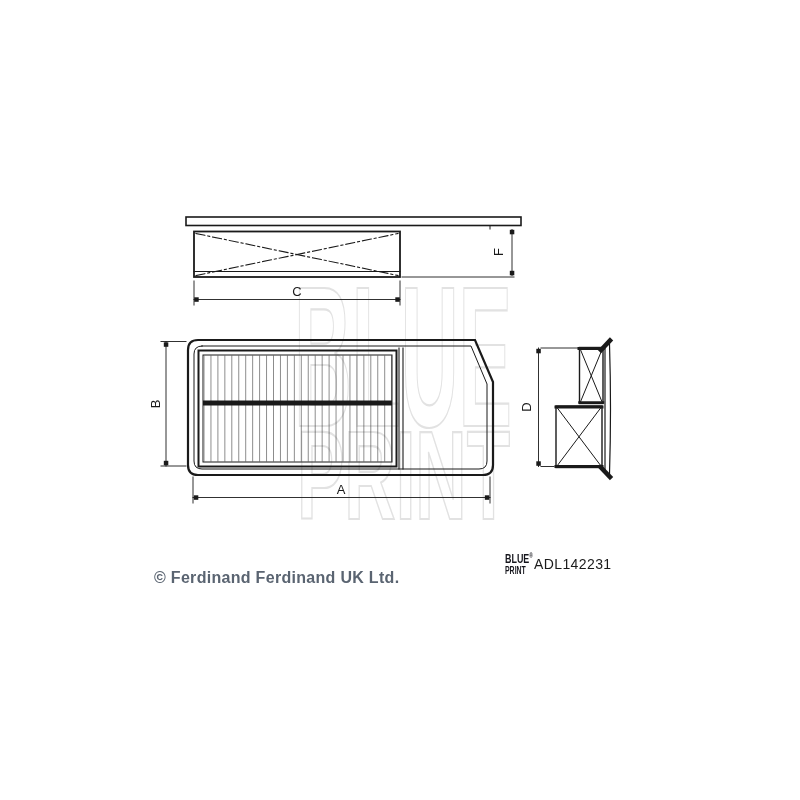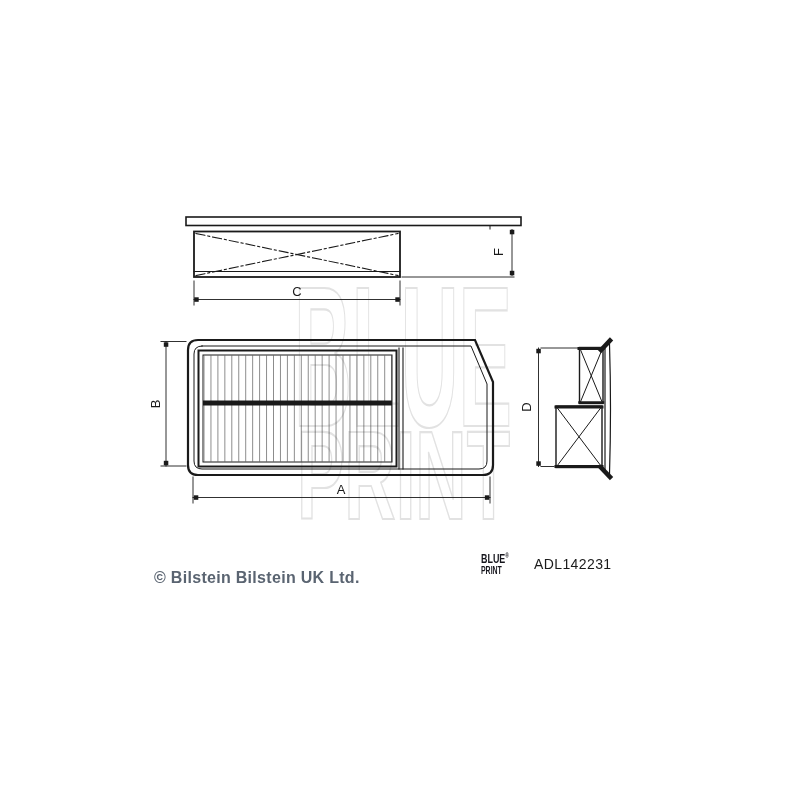--- a/index.html
+++ b/index.html
@@ -7,21 +7,21 @@
     width:800px;height:800px;position:relative;background:#ffffff;
     font-family:"Liberation Sans",sans-serif;overflow:hidden;
   }
   .stage{position:absolute;left:0;top:0;width:800px;height:800px;}
   svg{position:absolute;left:0;top:0;}
   .dim-label{font-family:"Liberation Sans",sans-serif;font-size:13px;fill:#1a1a1a;}
   .copyright{
     position:absolute;left:154px;top:569px;font-size:16px;font-weight:bold;
     color:#5a6471;letter-spacing:0.3px;white-space:nowrap;
   }
-  .brand{position:absolute;left:481px;top:553px;color:#15151c;width:40px;}
+  .brand{position:absolute;left:505px;top:553px;color:#15151c;width:40px;}
   .brand-line1{display:block;font-size:13.5px;font-weight:bold;line-height:12px;
     transform:scaleX(0.66);transform-origin:left center;white-space:nowrap;}
   .brand-line2{display:block;font-size:10.5px;font-weight:bold;line-height:10px;
     transform:scaleX(0.66);transform-origin:left center;white-space:nowrap;}
   .brand sup{font-size:7.5px;vertical-align:top;line-height:6px;}
   .part-number{
     position:absolute;left:534px;top:556px;font-size:14px;color:#1a1a1a;
     letter-spacing:0.4px;white-space:nowrap;
   }
 </style>
@@ -115,21 +115,21 @@
 
     <line x1="541" y1="348" x2="578" y2="348" stroke-width="0.9"></line>
     <line x1="541" y1="466.5" x2="554" y2="466.5" stroke-width="0.9"></line>
     <line x1="538.5" y1="348" x2="538.5" y2="466.5" stroke-width="0.9"></line>
     <rect x="536.3" y="348.8" width="4.5" height="4.5" fill="#1a1a1a" stroke="none"></rect>
     <rect x="536.3" y="461.3" width="4.5" height="4.5" fill="#1a1a1a" stroke="none"></rect>
   </g>
   <text class="dim-label" transform="rotate(-90 531 407)" x="531" y="407" text-anchor="middle" font-size="14">D</text>
 </svg>
 
-<div class="copyright">© Bilstein Bilstein UK Ltd.</div>
+<div class="copyright">© Ferdinand Ferdinand UK Ltd.</div>
 
 <div class="brand">
   <span class="brand-line1"><span>BLUE</span><sup>®</sup></span>
   <span class="brand-line2">PRINT</span>
 </div>
 
 <div class="part-number">ADL142231</div>
 
 </div>
 

